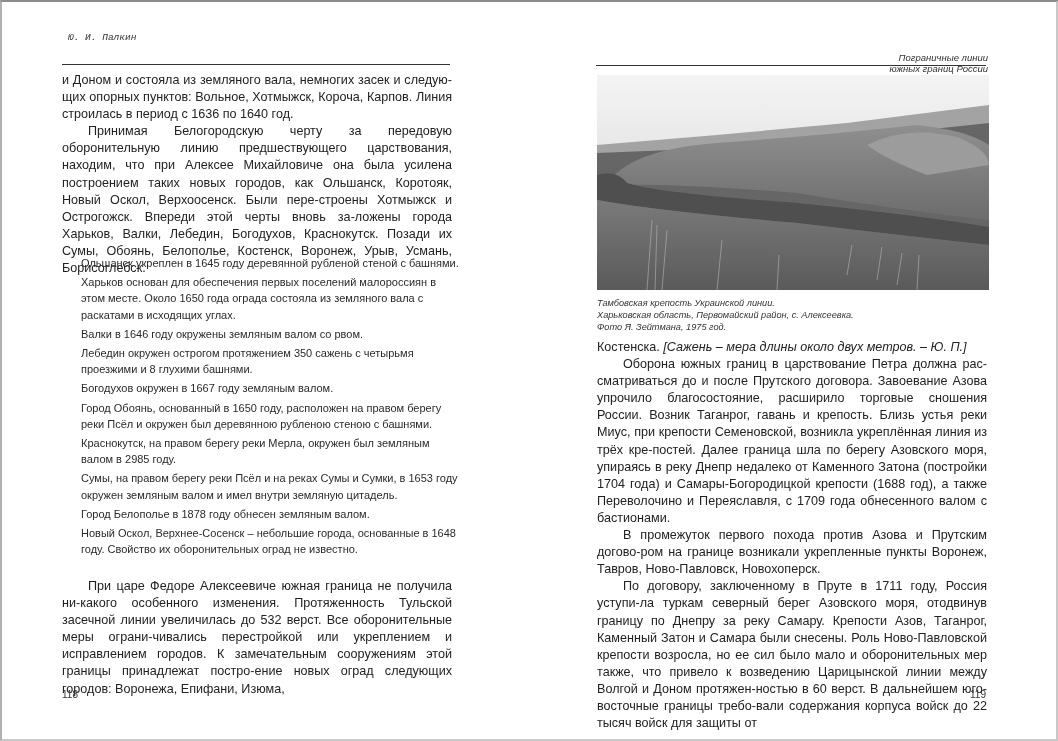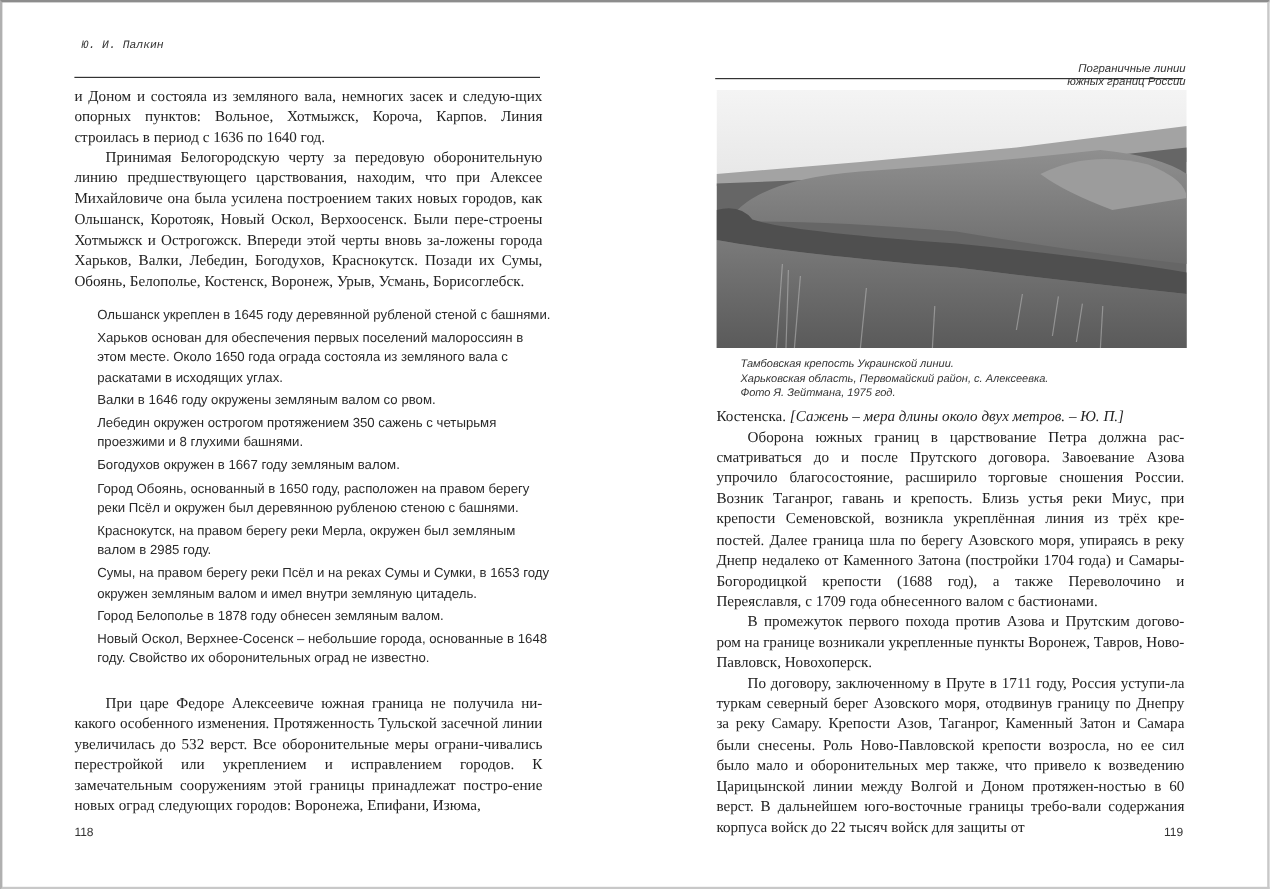--- a/index.html
+++ b/index.html
@@ -23,42 +23,42 @@
   .left-page .running-head { left:68px; top:32px;font-family:Liberation Mono, monospace; }
   .right-page .running-head { right:70px; top:40px; text-align:right; line-height:11px;margin-top:12px; }
   .head-rule { position:absolute; height:1px; background:#333; }
   .left-page .head-rule { left:62px; width:388px; top:64px; }
   .right-page .head-rule { left:67px; width:390px; top:65px; }
 
   .body-text {
     position:absolute; font-size:12.6px; line-height:17.1px; text-align:justify;
     color:#222;
   }
-  .body-text p { margin:0;font-family:Liberation Serif, serif; }
+  .body-text p { margin:0; }
   .indent { text-indent:26px; }
 
   .left-page .block1 { left:62px; top:72px; width:390px; }
   .notes {
     position:absolute; left:81px; top:255px; width:380px;
     font-size:11px; line-height:16.2px; color:#2a2a2a;
   }
   .notes p { margin:0 0 3px 0; }
   .left-page .block2 { left:62px; top:578px; width:390px; }
 
   .page-num { position:absolute; font-size:10px; color:#333; top:689px; }
   .left-page .page-num { left:62px; }
   .right-page .page-num { left:441px; }
 
   .photo {
     position:absolute; left:68px; top:75px; width:392px; height:215px; overflow:hidden;
   }
   .photo svg { display:block; }
   .caption {
     position:absolute; left:68px; top:297px; width:392px;
-    font-style:italic; font-size:9.2px; line-height:12px; color:#333;margin-left:20px;
+    font-style:italic; font-size:9.2px; line-height:12px; color:#333;
   }
   .right-page .block3 { left:68px; top:339px; width:390px; }
   .ital { font-style:italic; }
 </style>
 </head>
 <body>
 
 <div class="frame"></div>
 
 <div class="page left-page">

